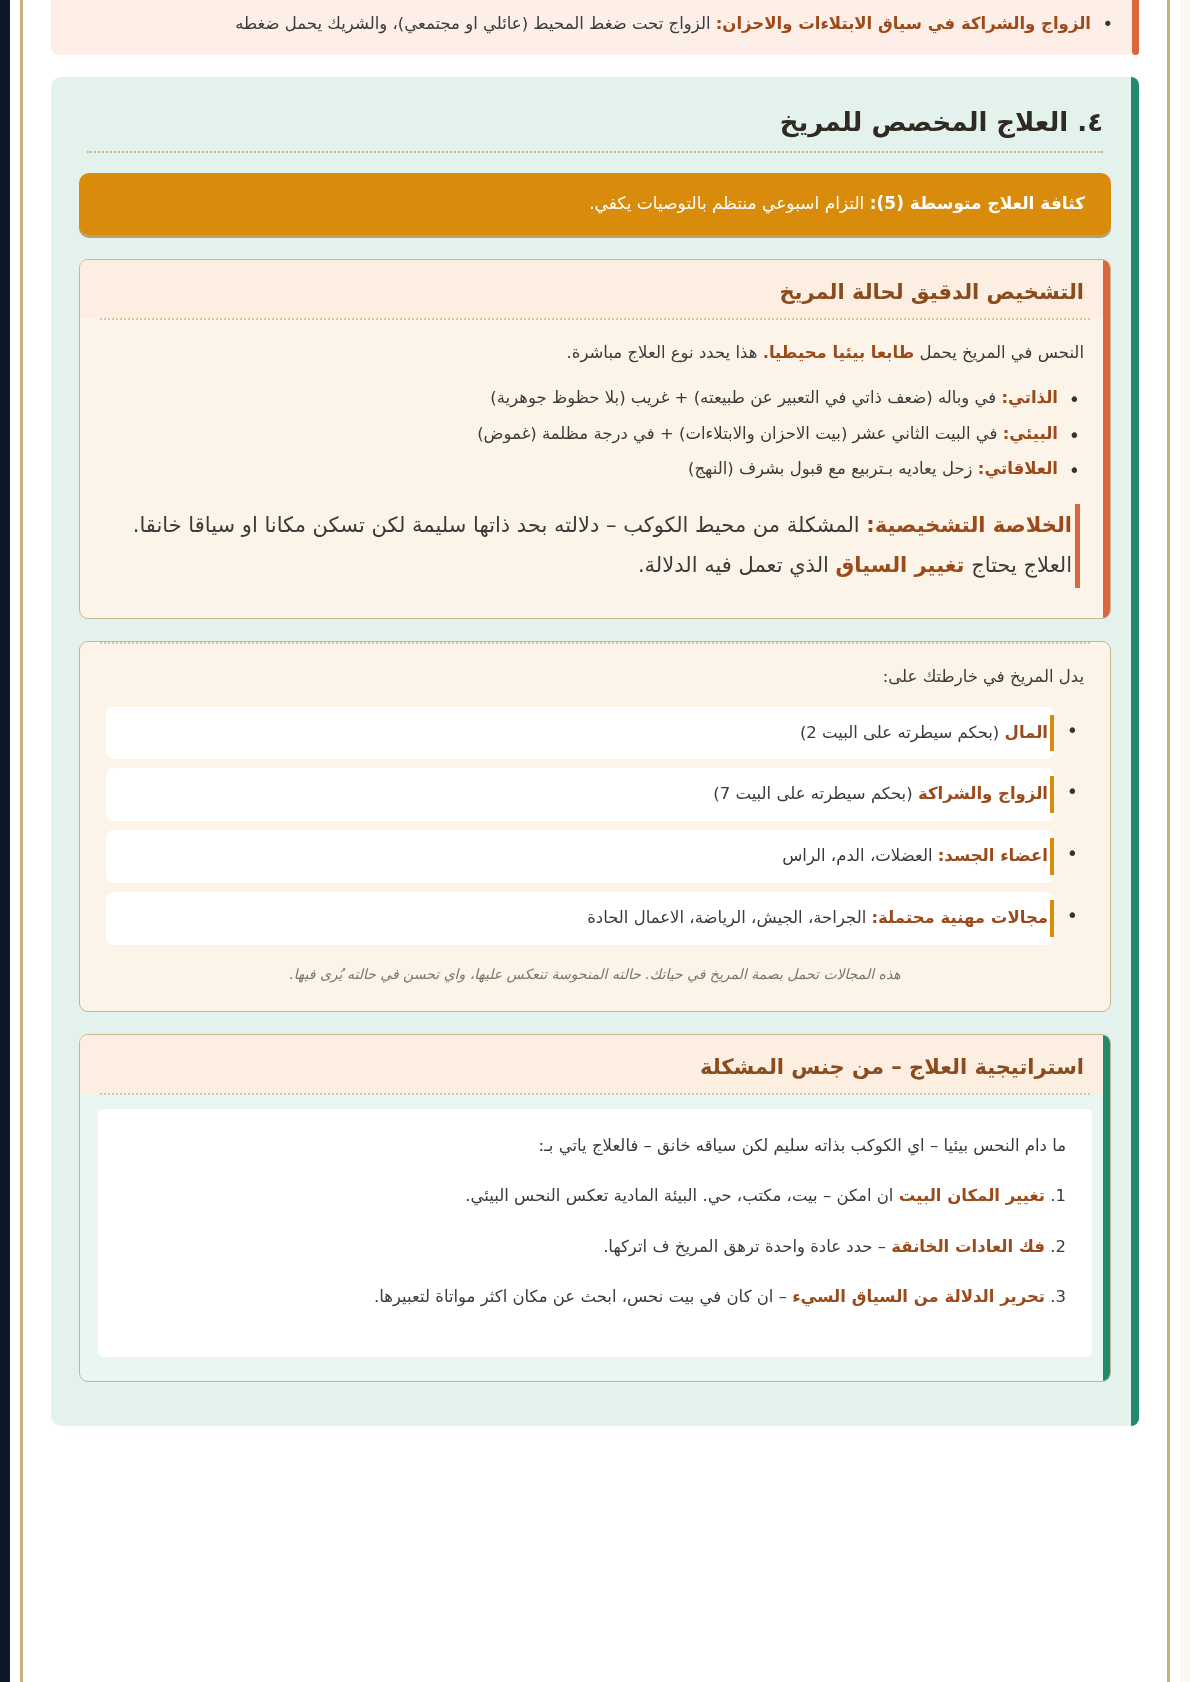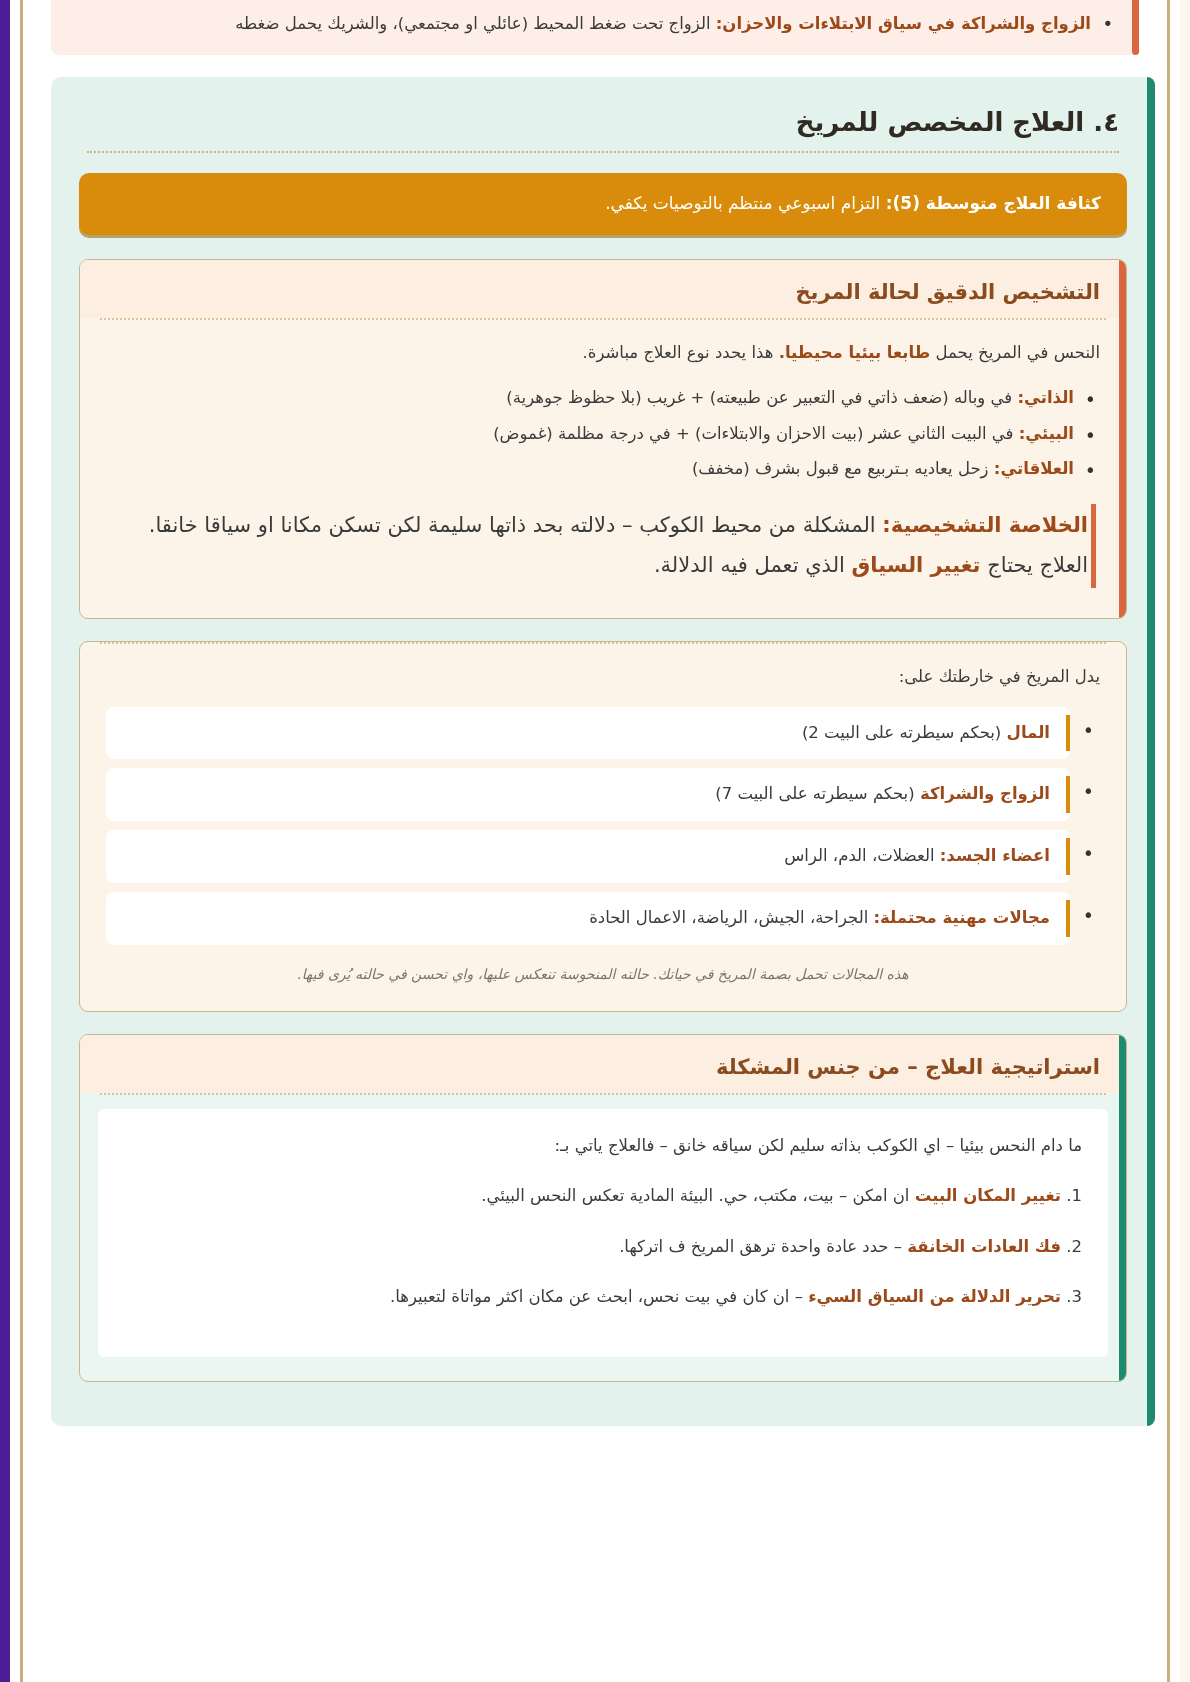--- a/index.html
+++ b/index.html
@@ -18,21 +18,21 @@
   
   .page-frame {
     position: absolute;
     top: 0;
     left: 0;
     width: 1190px;
     height: 1682px;
     box-sizing: border-box;
     background: #ffffff;
     border-right: 10px solid #fcf8ef;
-    border-left: 10px solid #4c1d95;
+    border-left: 10px solid #0f172a;
   }
   .frame-rule-right {
     position: absolute;
     top: 0; bottom: 0;
     right: 10px;
     width: 3px;
     background: #cbb07a;
   }
   .frame-rule-left {
     position: absolute;
@@ -84,21 +84,21 @@
     right: 4px;
     top: -2px;
     font-size: 18px;
     color: #333;
   }
   .spill-line b { color: #9c4a1a; }
 
   
   .section {
     position: relative;
-    margin: 22px 8px 0 24px;
+    margin: 22px 24px 0 24px;
     background: #e3f2ec;
     border-radius: 10px;
     padding: 26px 22px 22px 22px;
     box-sizing: border-box;
   }
   .section::before {
     content: "";
     position: absolute;
     top: 0; bottom: 0;
     right: 0;
@@ -251,21 +251,21 @@
     position: absolute;
     right: 6px;
     top: 12px;
     font-size: 19px;
     color: #333;
   }
   .row-box {
     position: relative;
     background: #ffffff;
     border-radius: 8px;
-    padding: 14px 20px 14px 20px;
+    padding: 14px 6px 14px 20px;
     font-size: 16.5px;
     color: #3a3a3a;
     line-height: 1.5;
     text-align: right;
   }
   .row-box::before {
     content: "";
     position: absolute;
     top: 8px; bottom: 8px;
     right: 0;
@@ -357,21 +357,21 @@
             <span>النحس في المريخ يحمل </span><b>طابعا بيئيا محيطيا.</b><span> هذا يحدد نوع العلاج مباشرة.</span>
           </p>
           <ul class="dots">
             <li>
               <b>الذاتي:</b><span> في وباله (ضعف ذاتي في التعبير عن طبيعته) + غريب (بلا حظوظ جوهرية)</span>
             </li>
             <li>
               <b>البيئي:</b><span> في البيت الثاني عشر (بيت الاحزان والابتلاءات) + في درجة مظلمة (غموض)</span>
             </li>
             <li>
-              <b>العلاقاتي:</b><span> زحل يعاديه بـتربيع مع قبول بشرف (مخفف)</span>
+              <b>العلاقاتي:</b><span> زحل يعاديه بـتربيع مع قبول بشرف (النهج)</span>
             </li>
           </ul>
           <div class="callout">
             <b>الخلاصة التشخيصية:</b><span> المشكلة من محيط الكوكب – دلالته بحد ذاتها سليمة لكن تسكن مكانا او سياقا خانقا. العلاج يحتاج </span><b>تغيير السياق</b><span> الذي تعمل فيه الدلالة.</span>
           </div>
         </div>
       </div>
 
       <div class="card">
         <div class="card-head-rule"></div>

